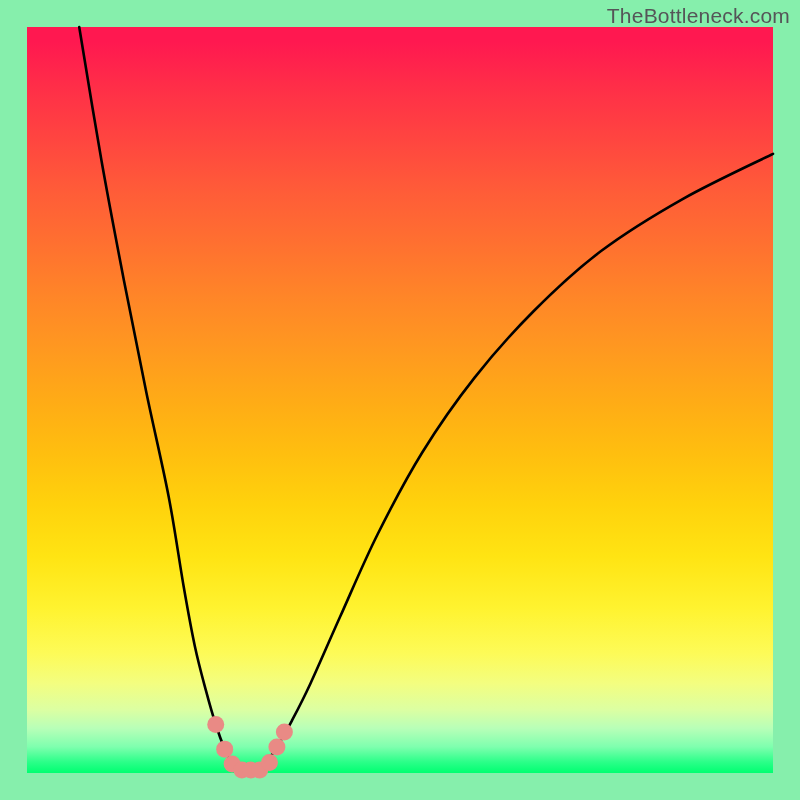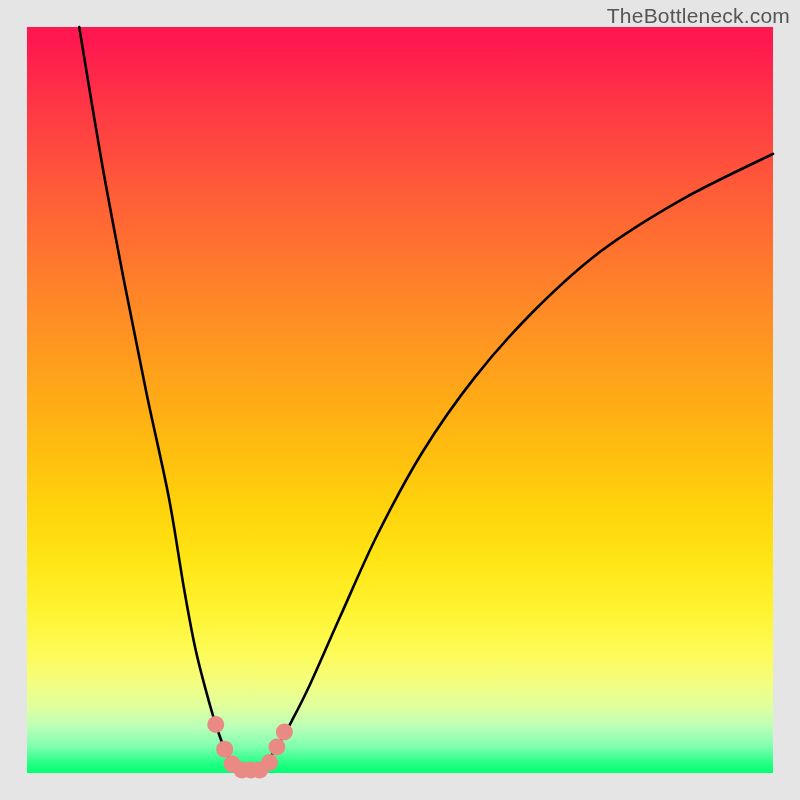--- a/index.html
+++ b/index.html
@@ -8,21 +8,21 @@
     width: 800px;
     height: 800px;
     overflow: hidden;
     background: #000;
     font-family: Arial, Helvetica, sans-serif;
   }
   .frame {
     position: relative;
     width: 800px;
     height: 800px;
-    background: #e5e5e5;
+    background: #86efac;
   }
   .watermark {
     position: absolute;
     top: 4px;
     right: 10px;
     color: #555558;
     font-size: 21px;
     font-weight: 400;
     letter-spacing: 0.2px;
     z-index: 10;

